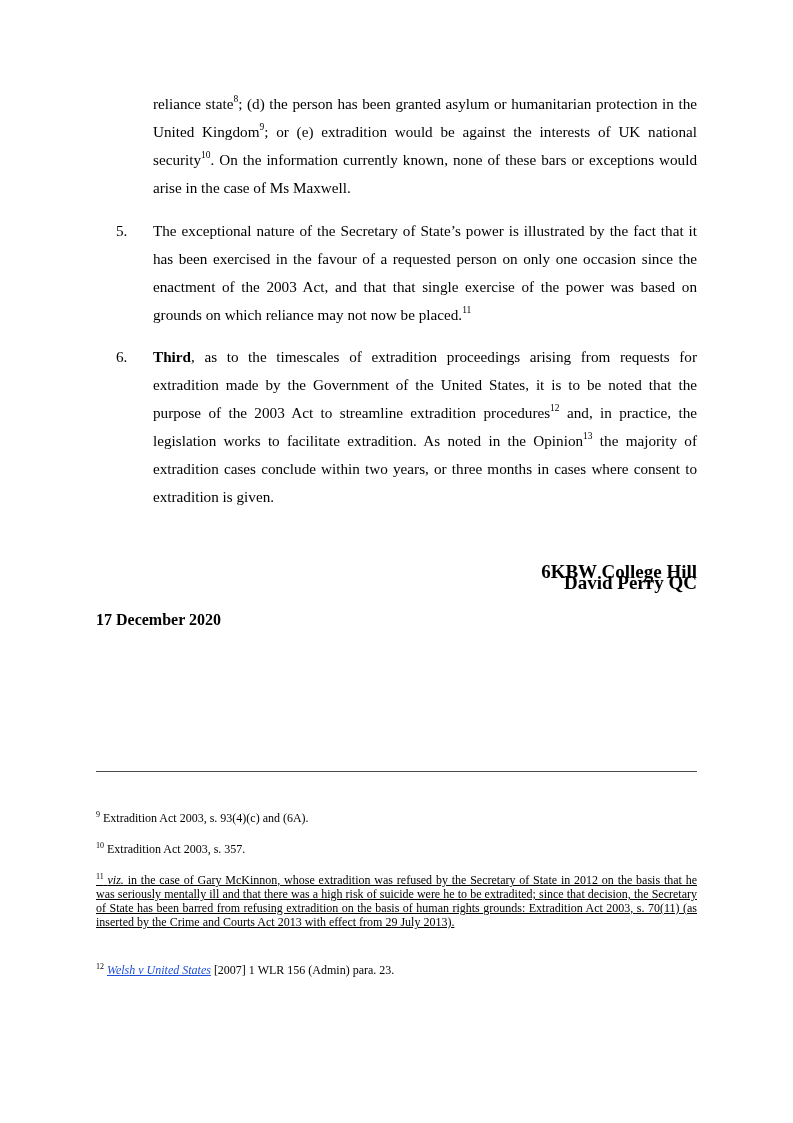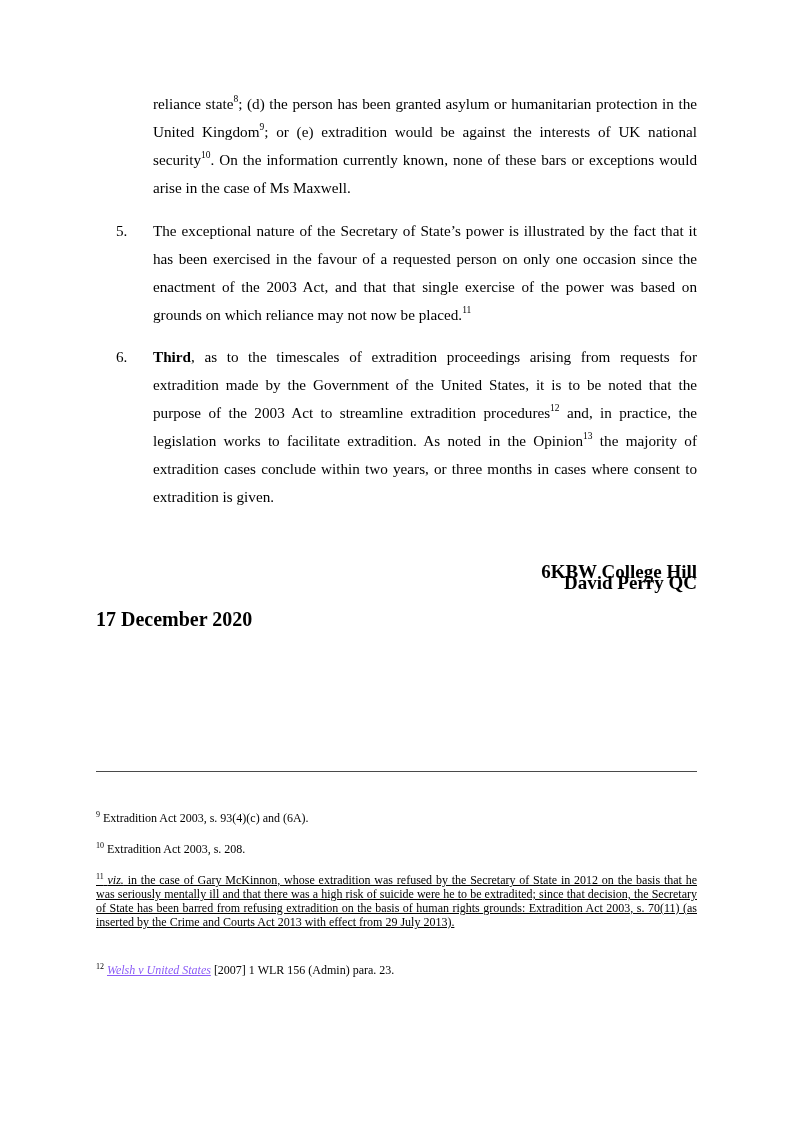--- a/index.html
+++ b/index.html
@@ -14,33 +14,33 @@
     }
     .para-num {
       position: absolute; left: 116px; font-size: 15.2px; line-height: 28px;
     }
     sup { font-size: 9.5px; line-height: 0; vertical-align: super; position: relative; top: -1px; }
     .sig {
       position: absolute; right: 96px; text-align: right; font-weight: bold;
       font-size: 19px; line-height: 19px;
     }
     .date {
-      position: absolute; left: 96px; font-weight: bold; font-size: 20px; line-height: 19px;
+      position: absolute; left: 96px; font-weight: bold; font-size: 16px; line-height: 19px;
     }
     .rule {
       position: absolute; left: 96px; width: 601px; top: 771px; height: 0;
       border-top: 1px solid #4a4a4a;
     }
     .fn {
       position: absolute; left: 96px; width: 601px; font-size: 12px; line-height: 14px;
       text-align: justify;
     }
     .fn sup { font-size: 8px; top: 0; }
     .italic { font-style: italic; }
-    .case-link { font-style: italic; text-decoration: underline; color: #8b5cf6; }
+    .case-link { font-style: italic; text-decoration: underline; color: #1d4ed8; }
   </style>
 </head>
 <body>
 
 <div class="page">
 
   <div class="para" style="top:90px;">
     <span>reliance state</span><sup>8</sup><span>; (d) the person has been granted asylum or humanitarian protection in the United Kingdom</span><sup>9</sup><span>; or (e) extradition would be against the interests of UK national security</span><sup>10</sup><span>. On the information currently known, none of these bars or exceptions would arise in the case of Ms Maxwell.</span>
   </div>
 
@@ -57,21 +57,21 @@
   <div class="sig" style="top:573px;">David Perry QC</div>
   <div class="sig" style="top:562px;">6KBW College Hill</div>
   <div class="date" style="top:610px;">17 December 2020</div>
 
   <div class="rule"></div>
 
   <div class="fn" style="top:811px;font-family:Liberation Serif, serif;">
     <sup>9</sup> <span>Extradition Act 2003, s. 93(4)(c) and (6A).</span>
   </div>
   <div class="fn" style="top:842px;">
-    <sup>10</sup> <span>Extradition Act 2003, s. 208.</span>
+    <sup>10</sup> <span>Extradition Act 2003, s. 357.</span>
   </div>
   <div class="fn" style="top:873px;text-decoration:underline;">
     <sup>11</sup> <span class="italic">viz.</span><span> in the case of Gary McKinnon, whose extradition was refused by the Secretary of State in 2012 on the basis that he was seriously mentally ill and that there was a high risk of suicide were he to be extradited; since that decision, the Secretary of State has been barred from refusing extradition on the basis of human rights grounds: Extradition Act 2003, s. 70(11) (as inserted by the Crime and Courts Act 2013 with effect from 29 July 2013).</span>
   </div>
   <div class="fn" style="top:963px;">
     <sup>12</sup> <span class="case-link">Welsh v United States</span><span> [2007] 1 WLR 156 (Admin) para. 23.</span>
   </div>
 
 </div>
 

